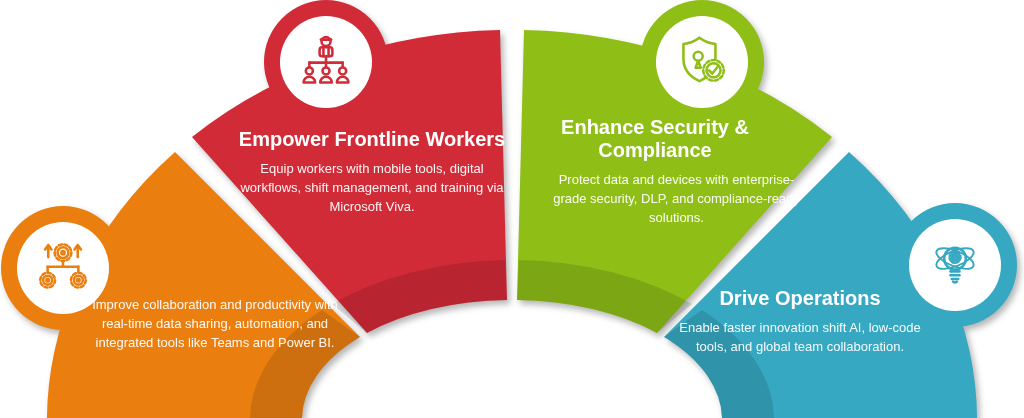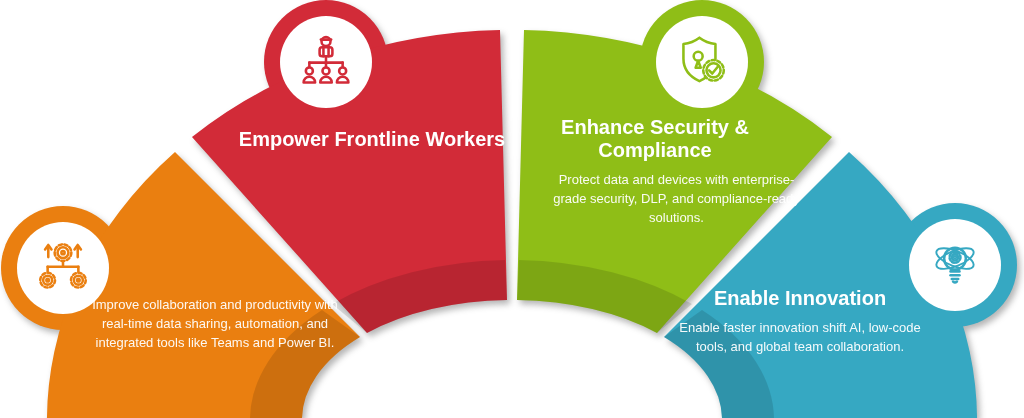--- a/index.html
+++ b/index.html
@@ -112,29 +112,30 @@
         <line x1="43" y1="60" x2="57" y2="60"></line>
         <line x1="43" y1="66" x2="57" y2="66"></line>
         <line x1="45" y1="72" x2="55" y2="72"></line>
         <path d="M47,76 a4,3 0 0,0 6,0" fill="none"></path>
       </g>
     </g>
   </svg>
 
   <div class="seg-text txt-empower">
     <div class="seg-title">Empower Frontline Workers</div>
+    <div class="seg-body">Equip workers with mobile tools, digital workflows, shift management, and training via Microsoft Viva.</div>
   </div>
 
   <div class="seg-text txt-security">
     <div class="seg-title">Enhance Security &amp; Compliance</div>
     <div class="seg-body">Protect data and devices with enterprise-grade security, DLP, and compliance-ready solutions.</div>
   </div>
 
   <div class="seg-text txt-streamline">
     <div class="seg-body">Improve collaboration and productivity with real-time data sharing, automation, and integrated tools like Teams and Power BI.</div>
   </div>
 
   <div class="seg-text txt-innovation">
-    <div class="seg-title">Enable Innovation</div>
+    <div class="seg-title">Drive Operations</div>
     <div class="seg-body">Enable faster innovation shift AI, low-code tools, and global team collaboration.</div>
   </div>
 
 </div>
 
 </body></html>

